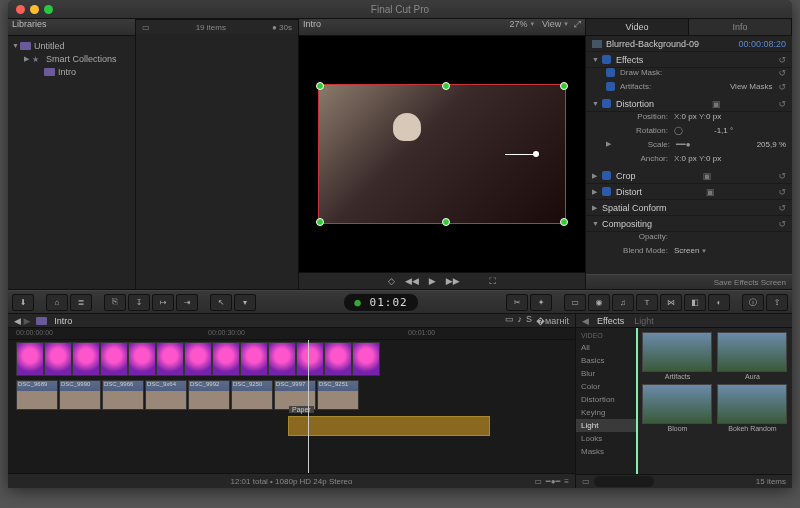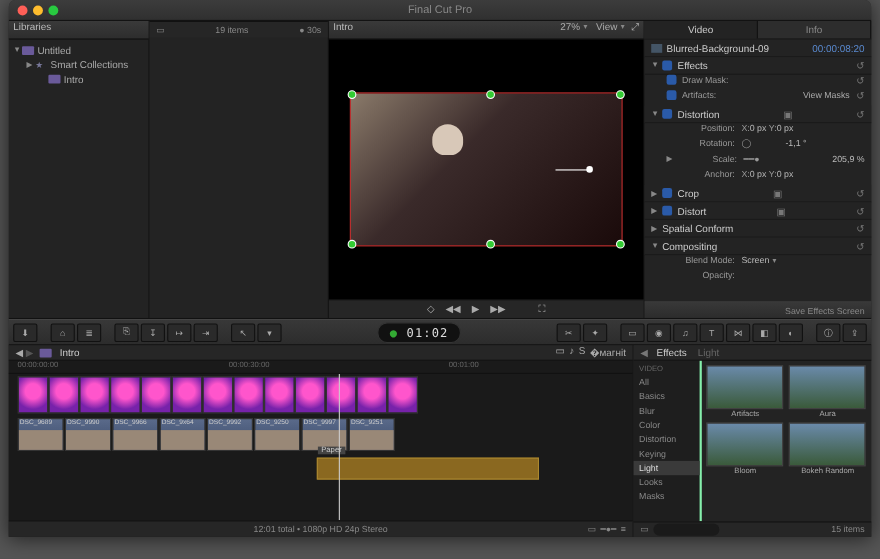--- a/index.html
+++ b/index.html
@@ -230,25 +230,25 @@
           <span class="discl">▶</span>
           <span>Spatial Conform</span>
           <span class="rst">↺</span>
         </div>
       <div class="ihdr sub">
           <span class="discl">▼</span>
           <span>Compositing</span>
           <span class="rst">↺</span>
         </div>
       <div class="irow">
+          <span class="k">Opacity:</span>
+        </div>
+      <div class="irow">
           <span class="k">Blend Mode:</span>
           <span class="v dd">Screen</span>
-        </div>
-      <div class="irow">
-          <span class="k">Opacity:</span>
         </div>
       <div class="pfoot" style="margin-top:auto;justify-content:flex-end">
           <span>Save Effects Screen</span>
         </div>
     </div>
   </div>
 
   <div class="toolbar">
     <div class="tb">⬇</div>
     <div style="width:8px"></div>

